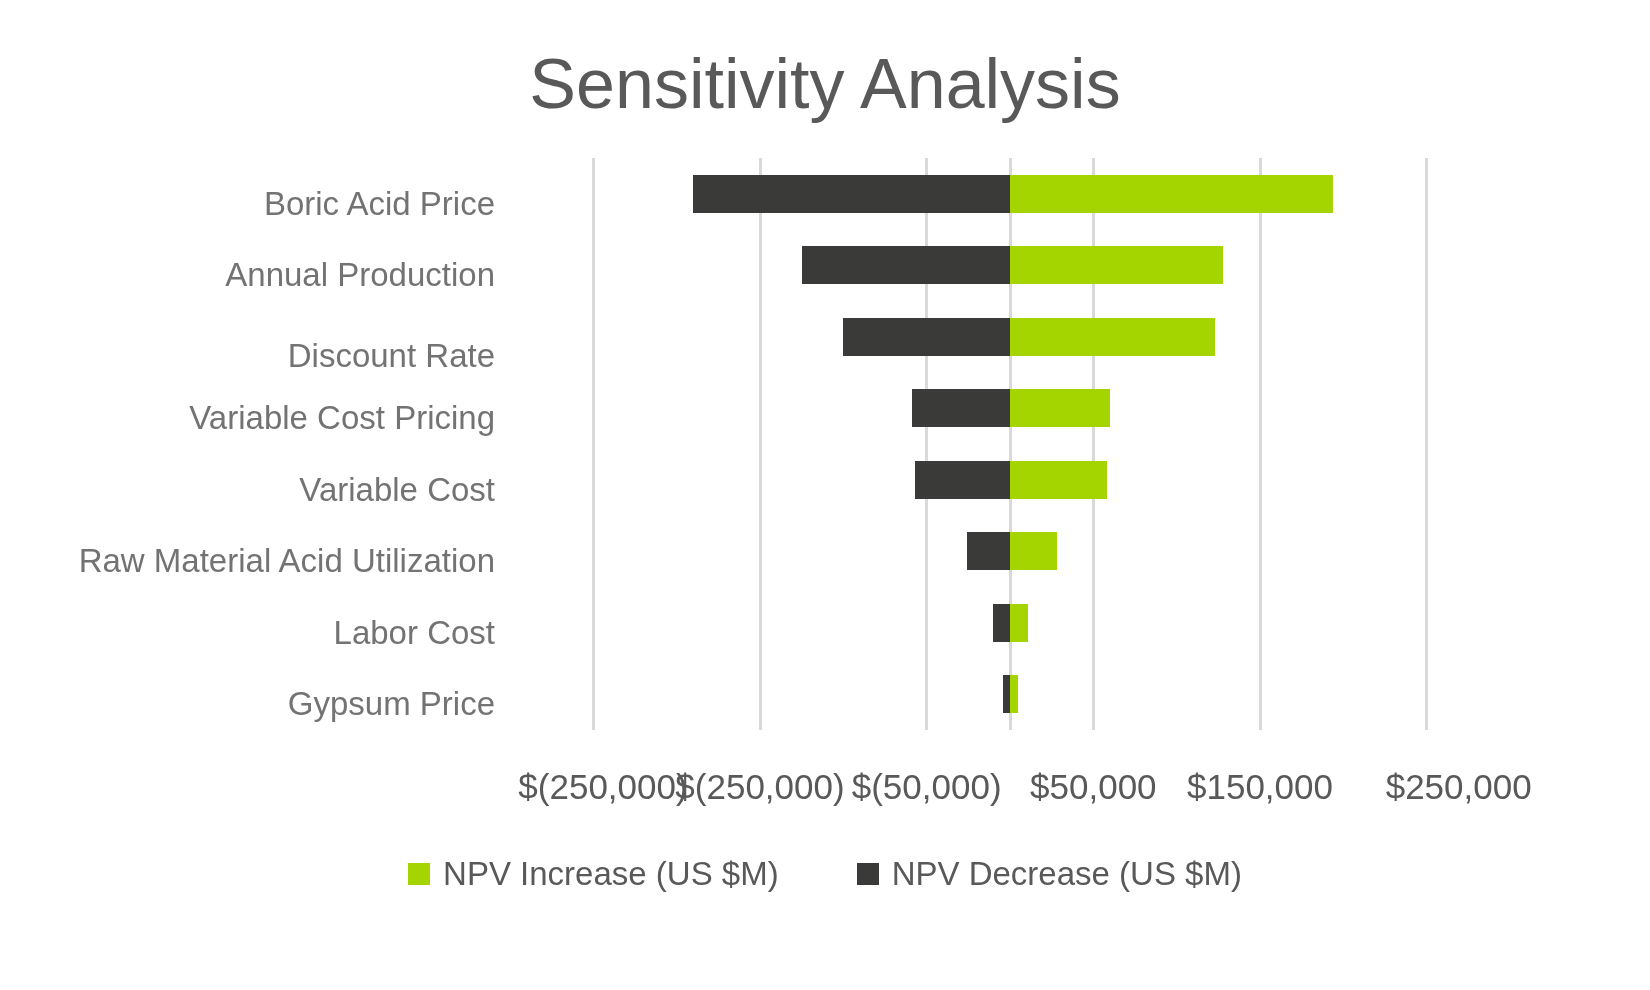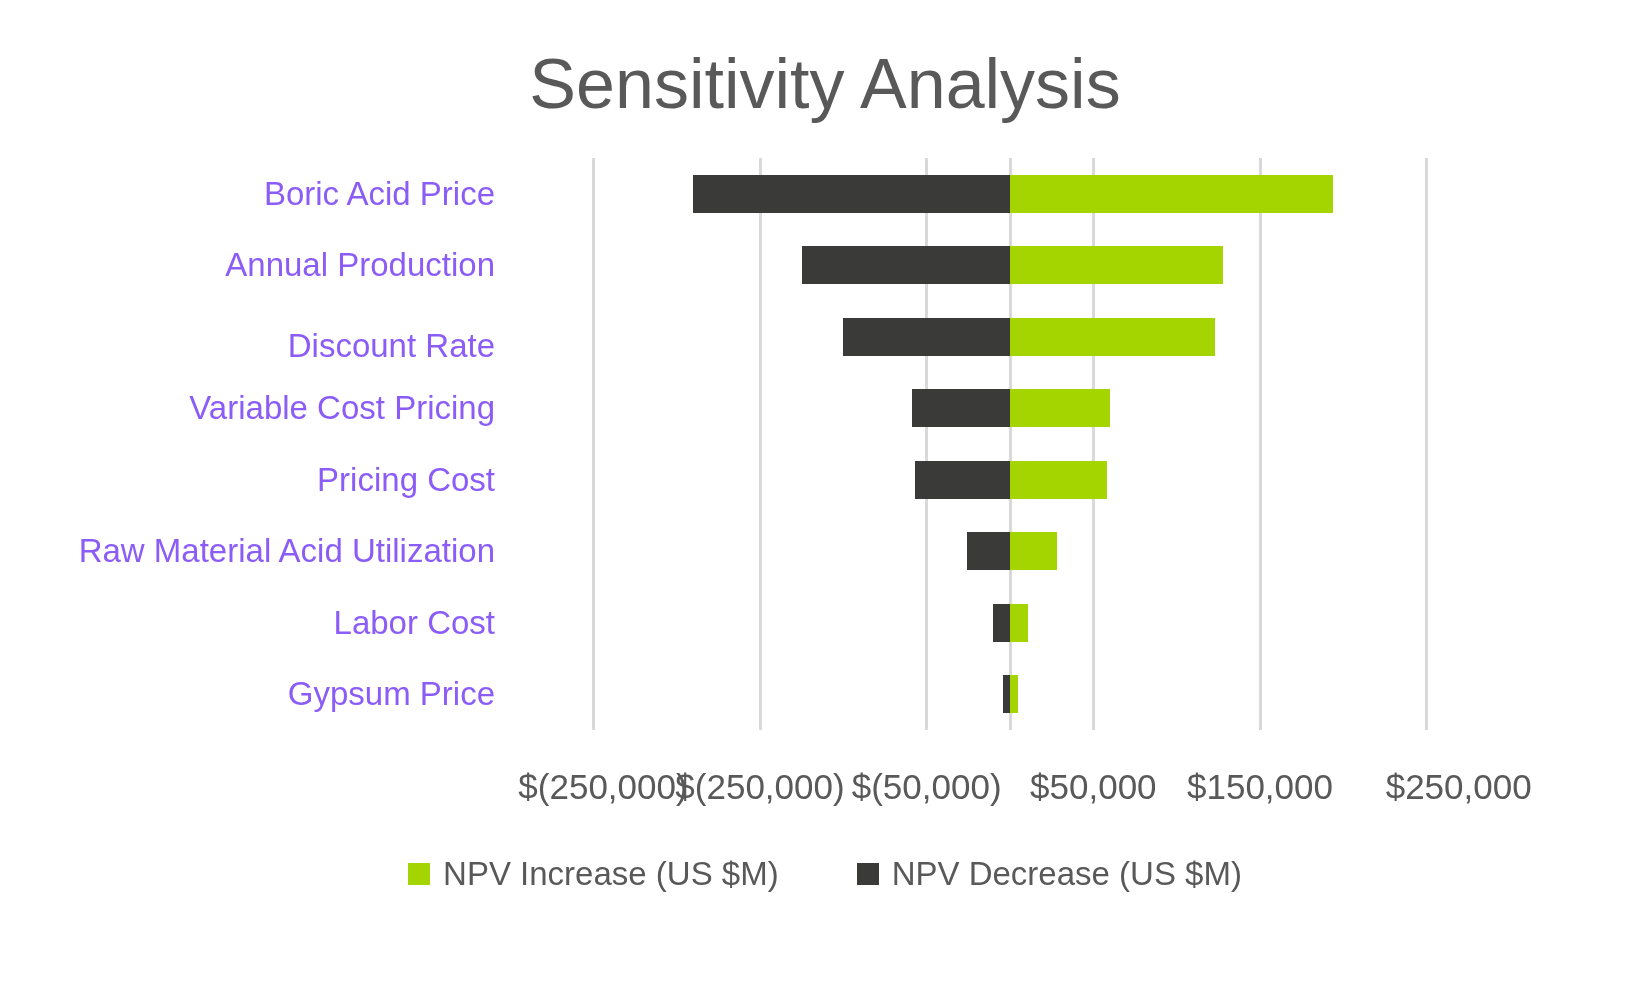--- a/index.html
+++ b/index.html
@@ -77,22 +77,23 @@
     width:495px;
     height:572px;
   }
   .ylabel{
     position:absolute;
     right:0;
     width:495px;
     text-align:right;
     font-size:33px;
     line-height:36px;
-    color:#8b5cf6;
-    white-space:nowrap;
+    color:#737373;
+    white-space:nowrap;
+    margin-top:10px;
   }
   
   .xlabels{
     position:absolute;
     left:510px;
     top:765px;
     width:1000px;
     height:50px;
   }
   .xlabel{
@@ -137,21 +138,21 @@
 
 <div class="chart-root">
 
   <div class="chart-title">Sensitivity Analysis</div>
 
   <div class="ylabels">
       <div class="ylabel" style="top: 17.75px;">Boric Acid Price</div>
       <div class="ylabel" style="top: 89.25px;">Annual Production</div>
       <div class="ylabel" style="top: 170px;">Discount Rate</div>
       <div class="ylabel" style="top: 232.25px;">Variable Cost Pricing</div>
-      <div class="ylabel" style="top: 303.75px;">Pricing Cost</div>
+      <div class="ylabel" style="top: 303.75px;">Variable Cost</div>
       <div class="ylabel" style="top: 375.25px;">Raw Material Acid Utilization</div>
       <div class="ylabel" style="top: 446.75px;">Labor Cost</div>
       <div class="ylabel" style="top: 518.25px;">Gypsum Price</div>
     </div>
 
   <div class="plot-area">
     <div class="gridlines">
         <div class="gridline" style="left: 81.8333px;"></div>
         <div class="gridline" style="left: 248.5px;"></div>
         <div class="gridline" style="left: 415.167px;"></div>

